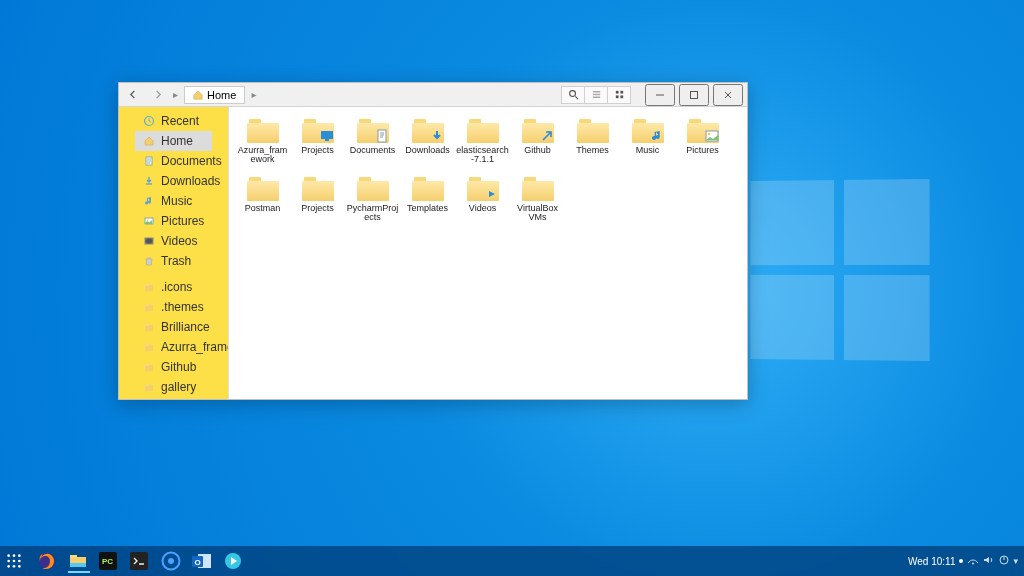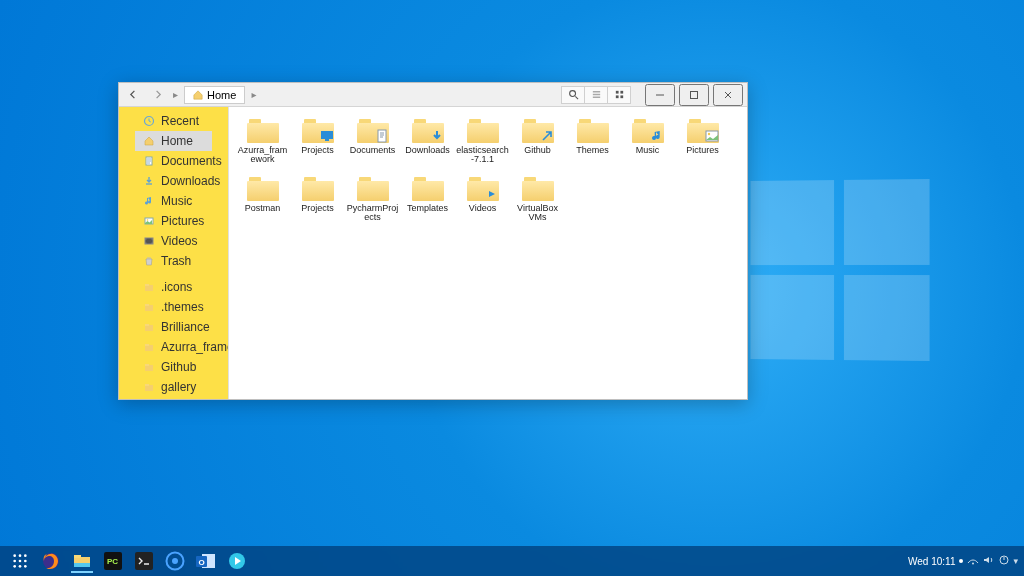--- a/index.html
+++ b/index.html
@@ -81,21 +81,21 @@
     display:flex; align-items:center; justify-content:center; font-size:10px;
   }
 
   
   .taskbar {
     position:absolute; left:0; right:0; bottom:0; height:30px;
     background: rgba(0,60,120,0.75); backdrop-filter: blur(2px);
     display:flex; align-items:center; padding:0 6px; color:#fff;
   }
   .tb-app {
-    width:28px; height:26px; margin-right:3px; display:flex; align-items:center; justify-content:center;
+    width:28px; height:26px; margin-right:3px; display:flex; align-items:center; justify-content:flex-start;
     border-radius:2px;
   }
   .tb-app.active-app::after{
     content:""; position:absolute; bottom:1px; width:22px; height:2px; background:#7fd3ff;
   }
   .tb-app { position:relative; }
   .tray { margin-left:auto; display:flex; align-items:center; gap:4px; font-size:10px; }
   .tray .dot{ width:4px;height:4px;border-radius:50%;background:#fff; display:inline-block; }
   .tray .small{ opacity:.8; font-size:9px; }
 </style>

